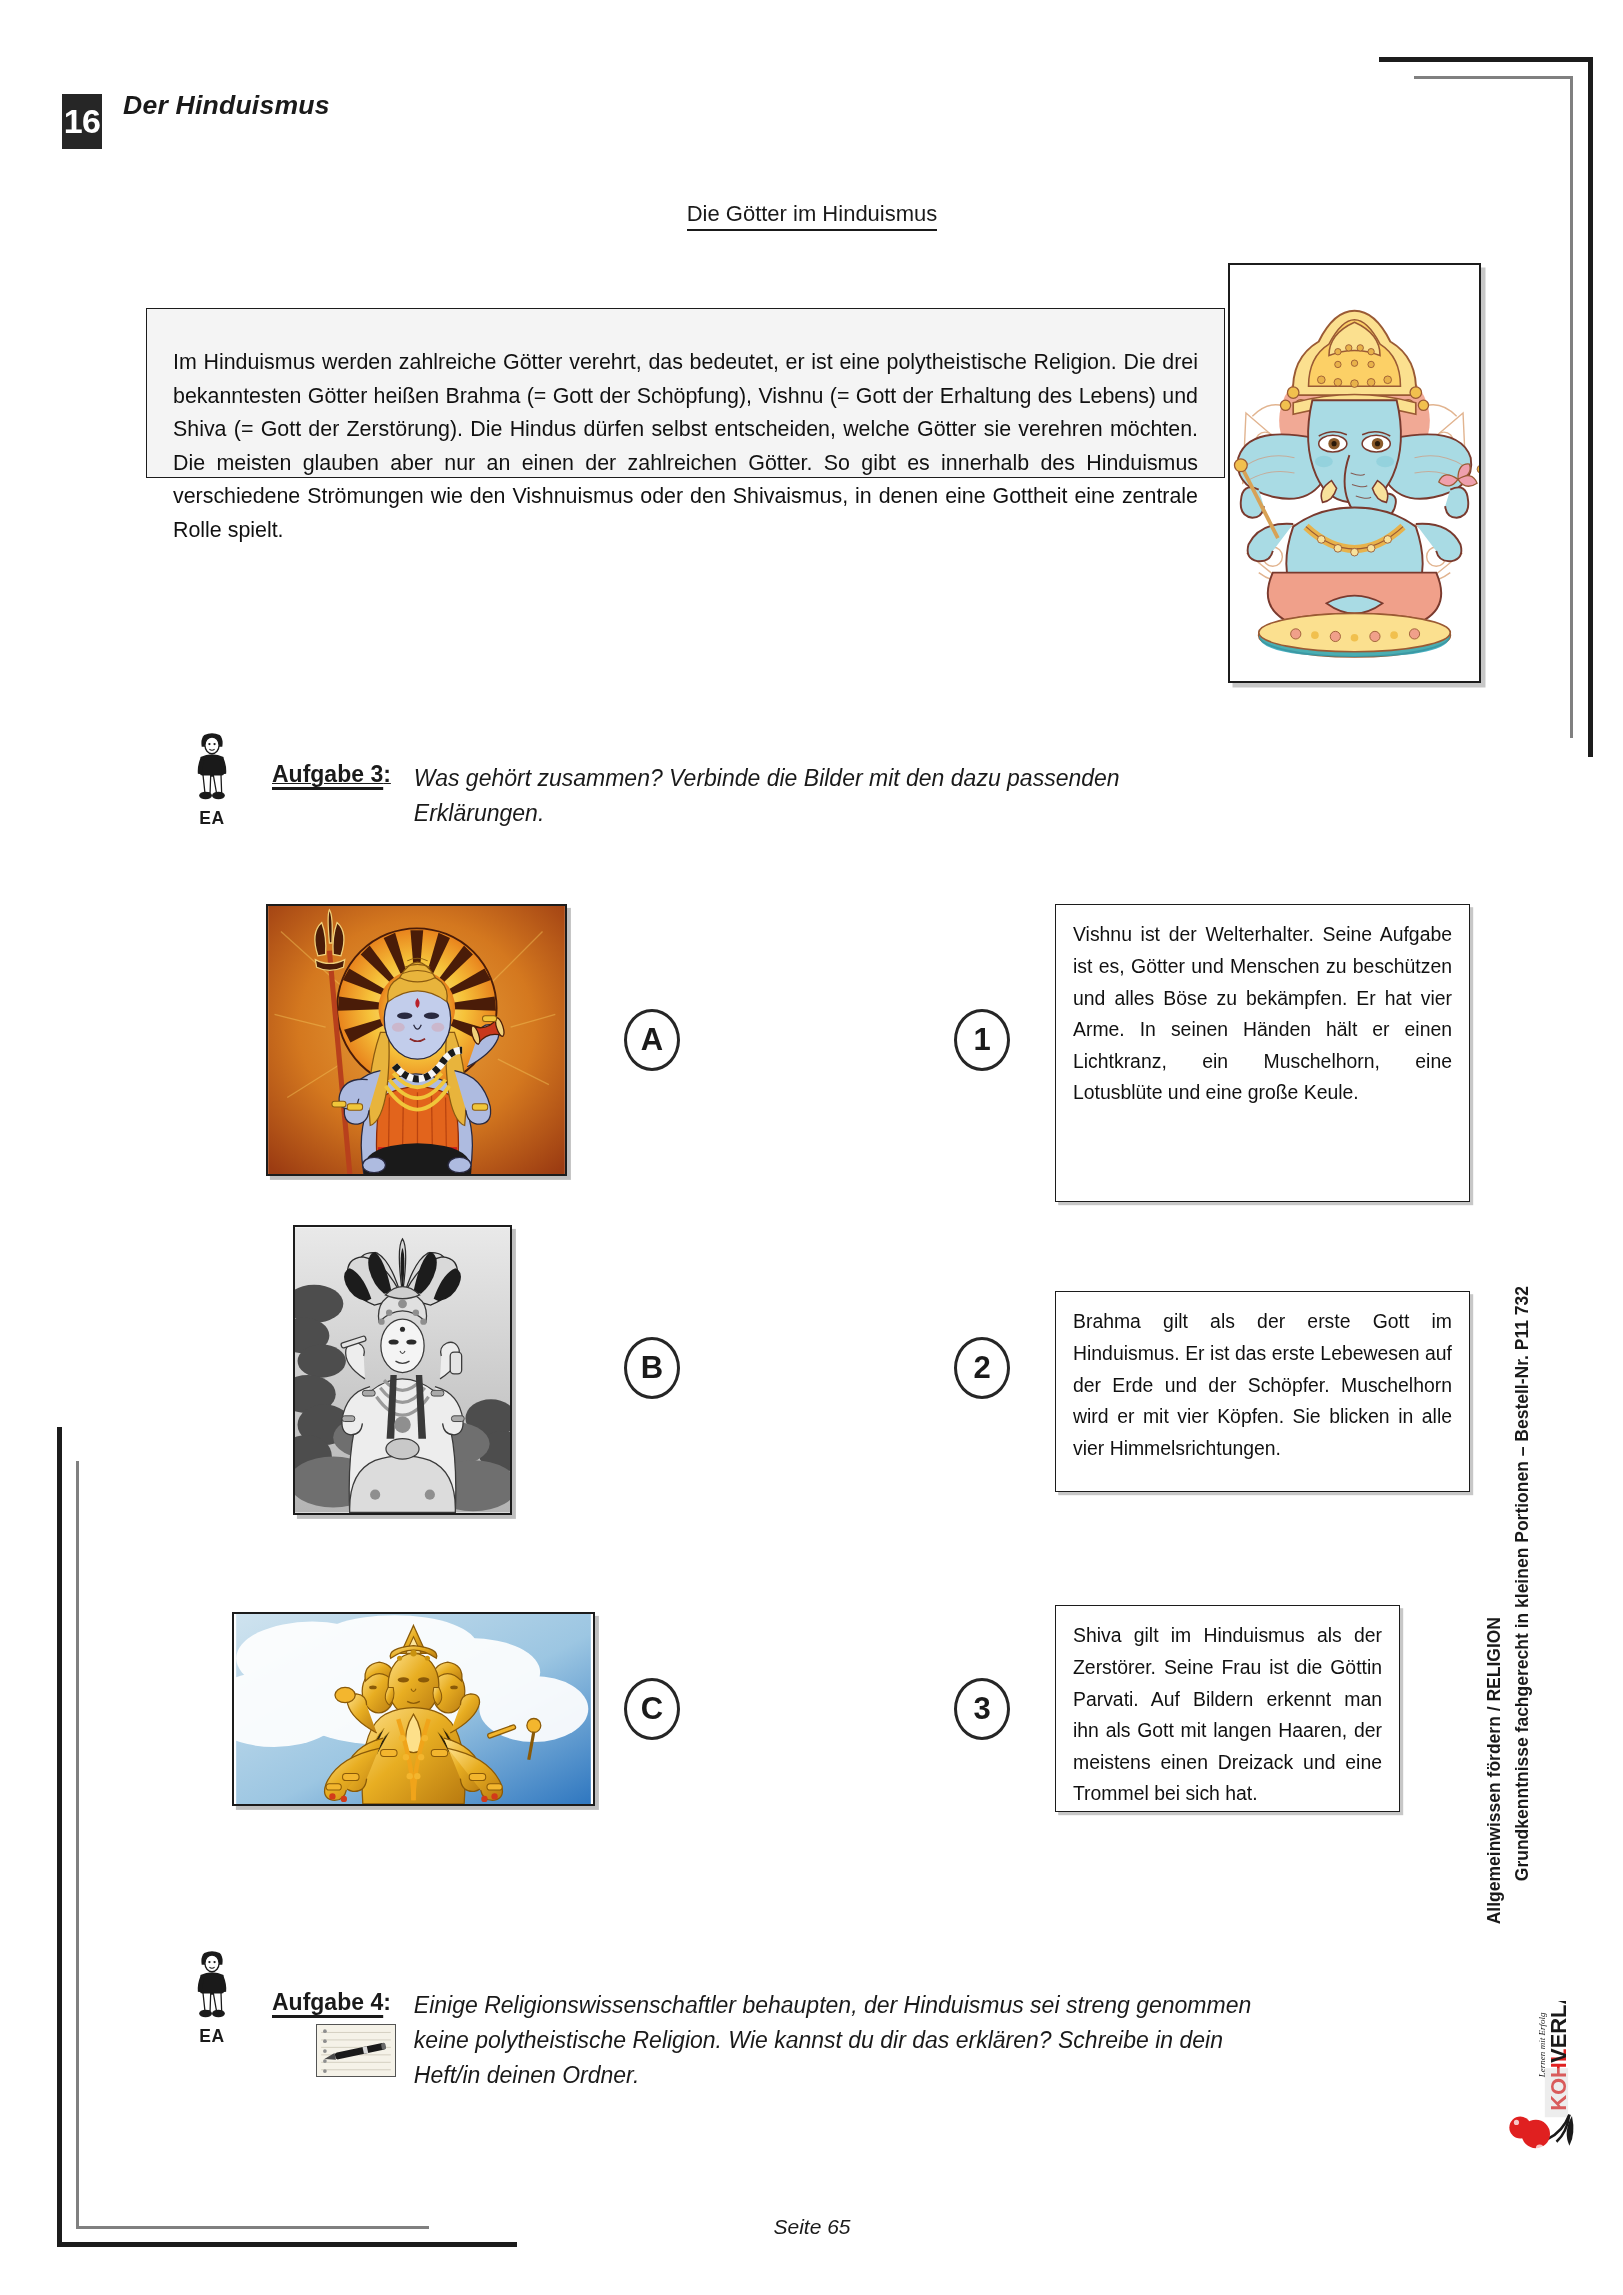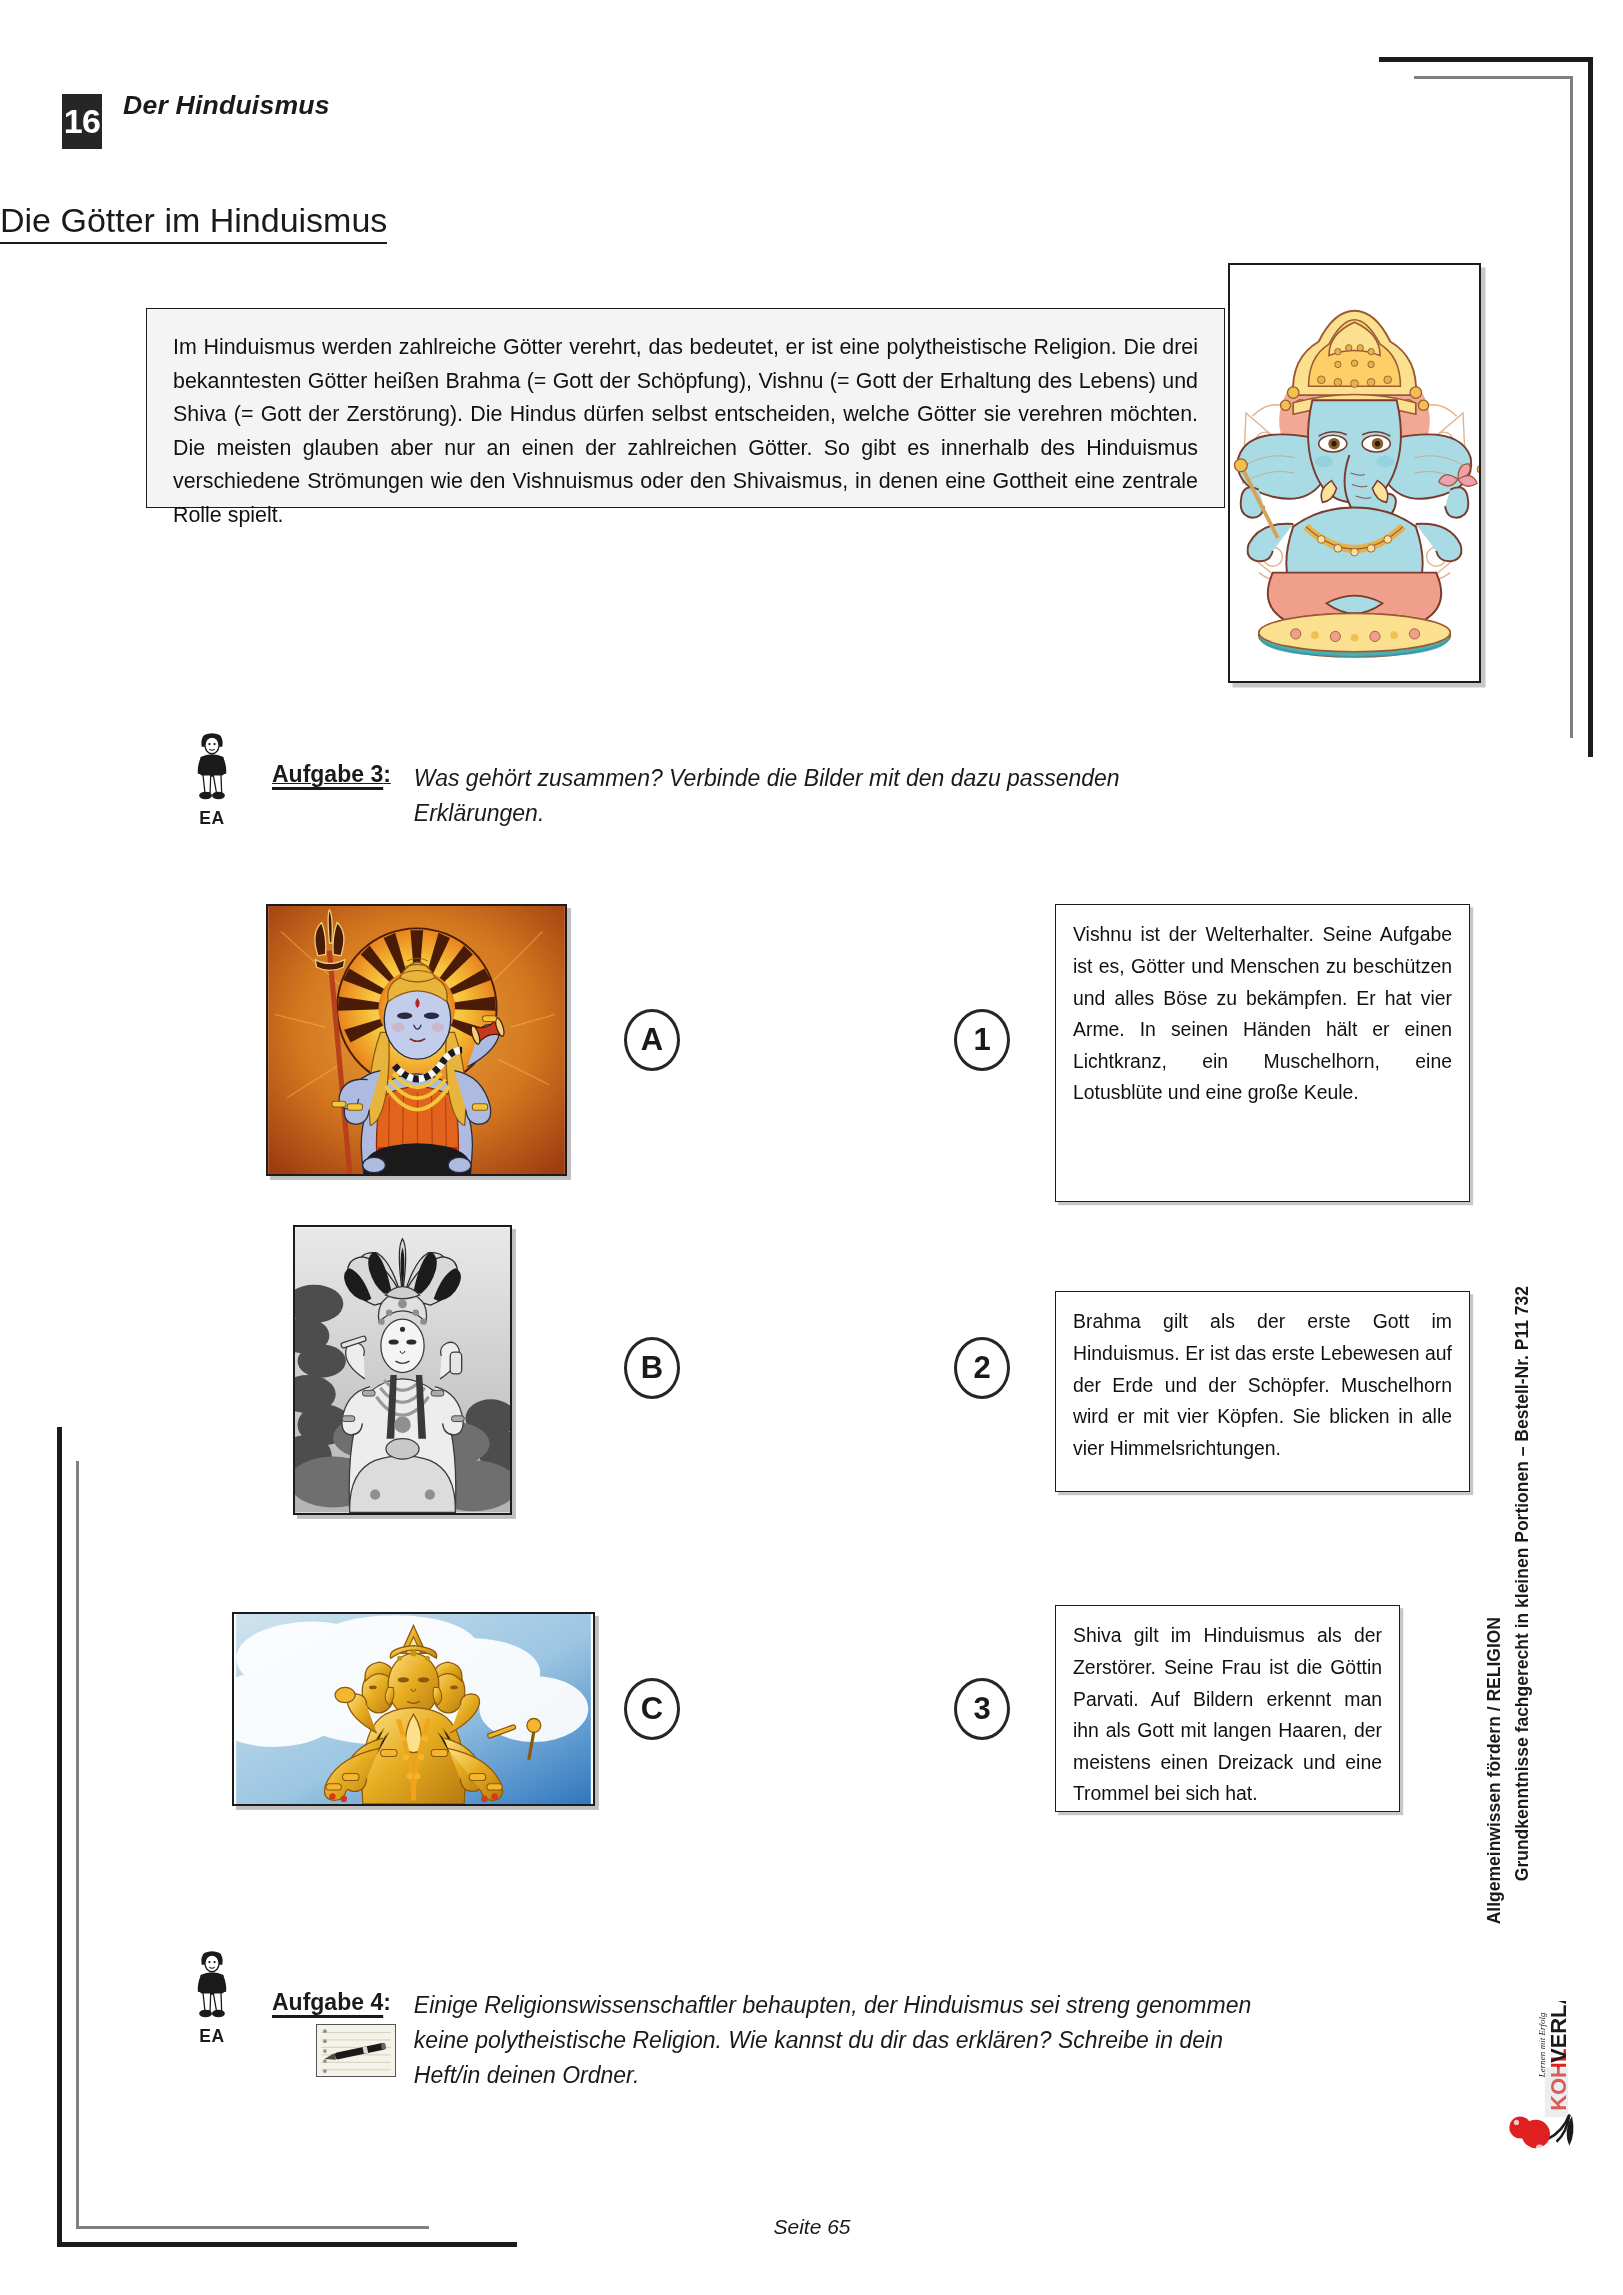--- a/index.html
+++ b/index.html
@@ -44,38 +44,38 @@
     display: flex; align-items: center; justify-content: center;
     letter-spacing: -0.6px;
     margin-top: 32px;
   }
   .header-title { font-size: 26.6px; font-weight: bold; letter-spacing: 0.2px; font-style: italic; }
 
   
   #main-title {
     position: absolute;
     left: 0; right: 0; top: 201px;
-    text-align: left;
-    font-size: 34px;
+    text-align: center;
+    font-size: 22px;
     font-weight: normal;
   }
   #main-title span {
     border-bottom: 2.6px solid #1a1a1a;
     padding-bottom: 2.6px;
   }
 
   
   #intro-box {
     position: absolute;
     left: 146px; top: 308px;
-    width: 1079px; height: 200px;
+    width: 1079px; height: 170px;
     background: #f4f4f4;
     border: 1.9px solid #1c1c1c;
     box-sizing: border-box;
-    padding: 22px 26px 0 26px;
+    padding: 37px 26px 0 26px;
   }
   #intro-box p {
     margin: 0;
     font-size: 21.4px;
     line-height: 1.57;
     text-align: justify;
     color: #111;
   }
 
   

